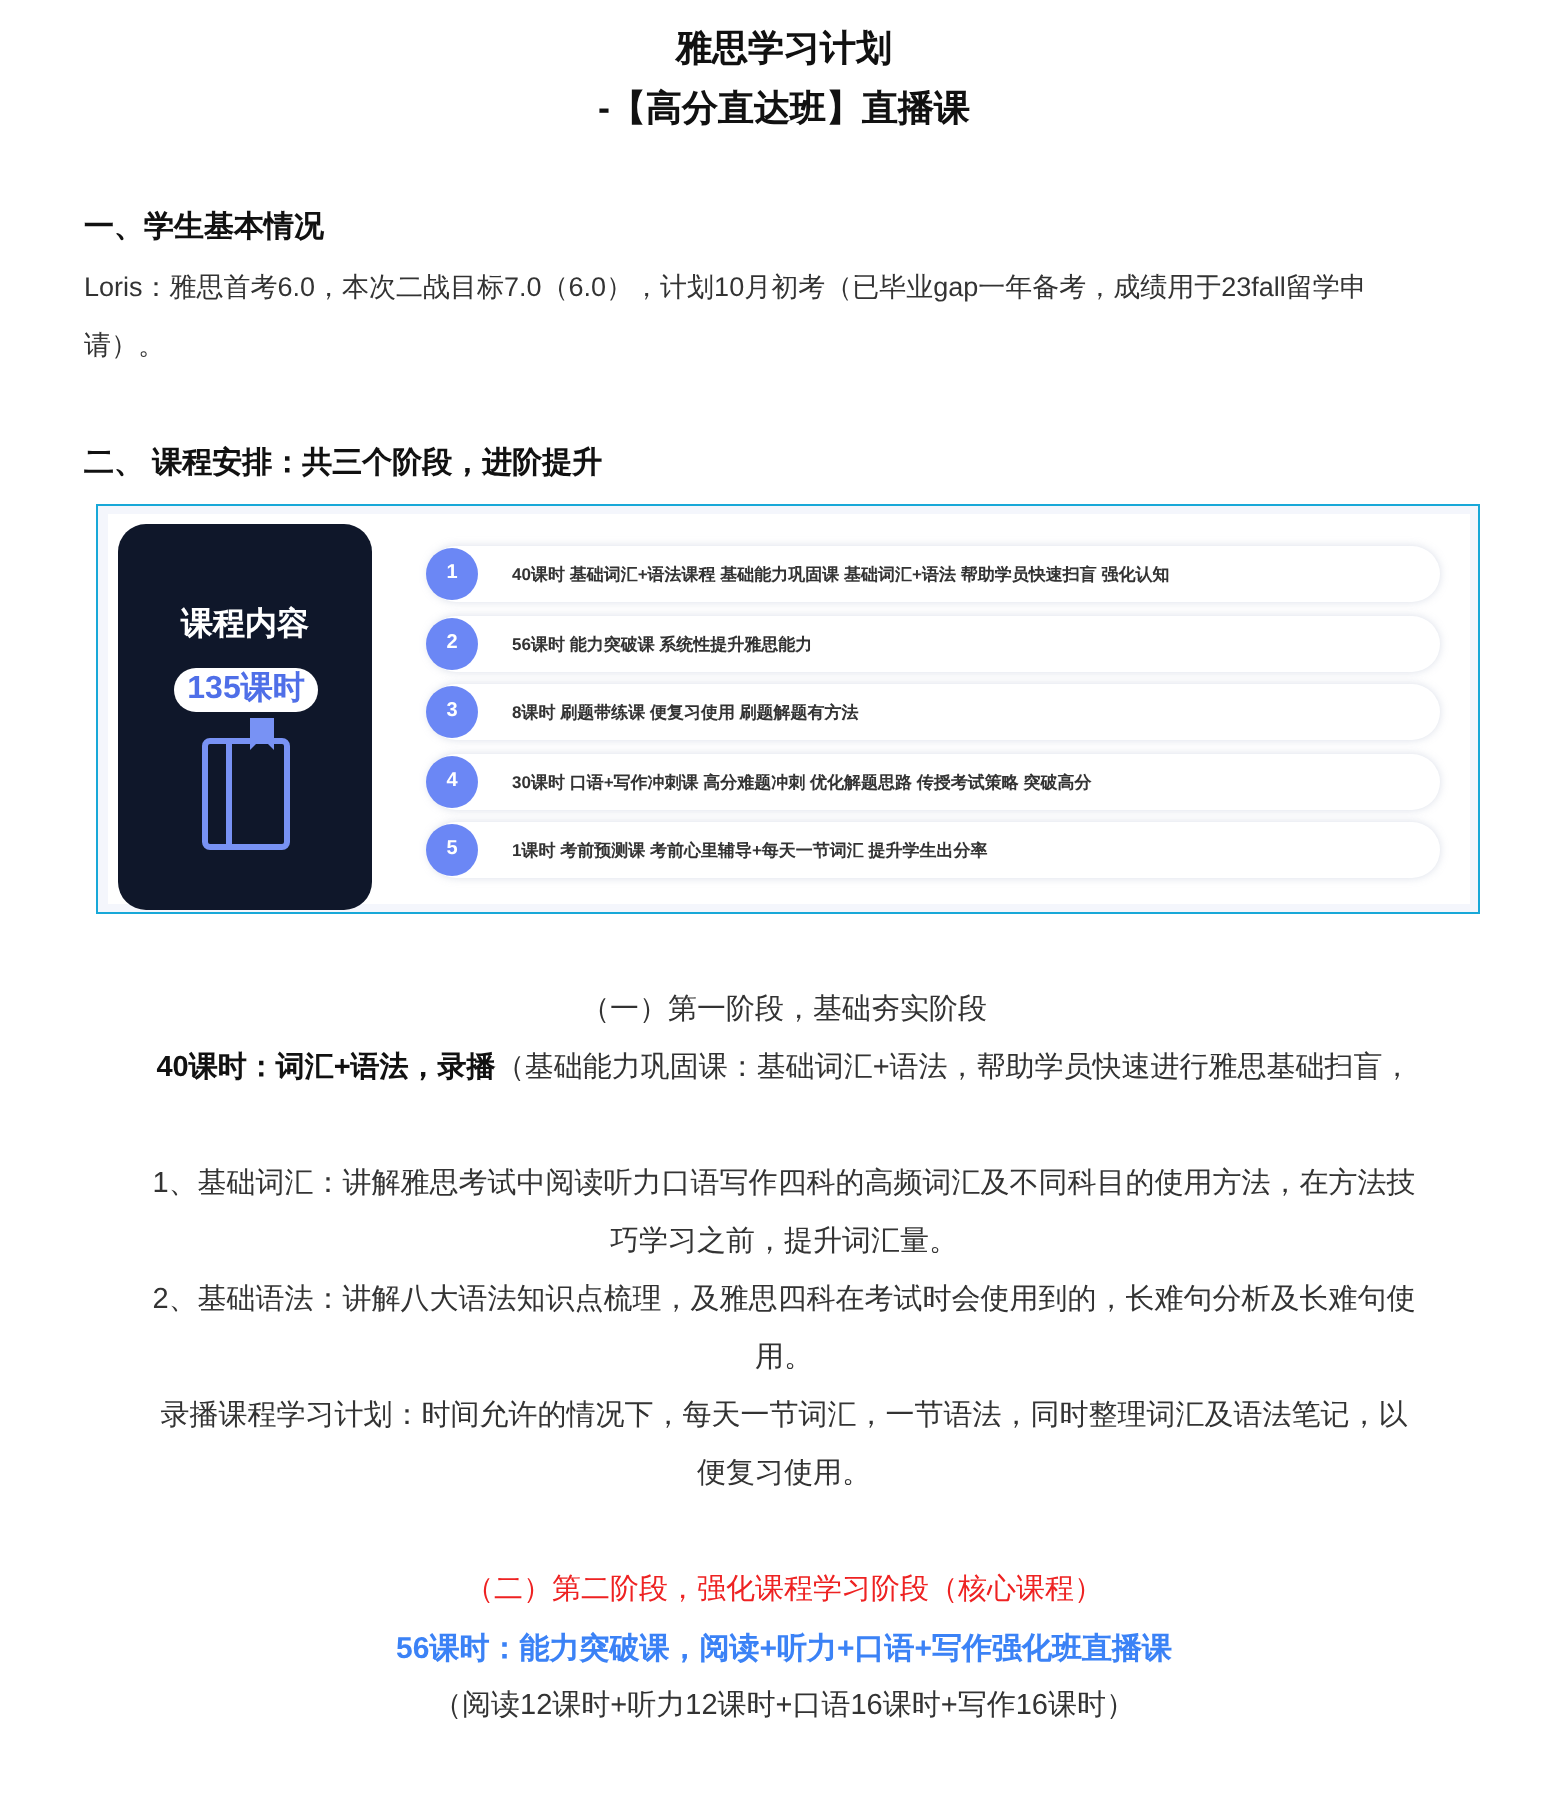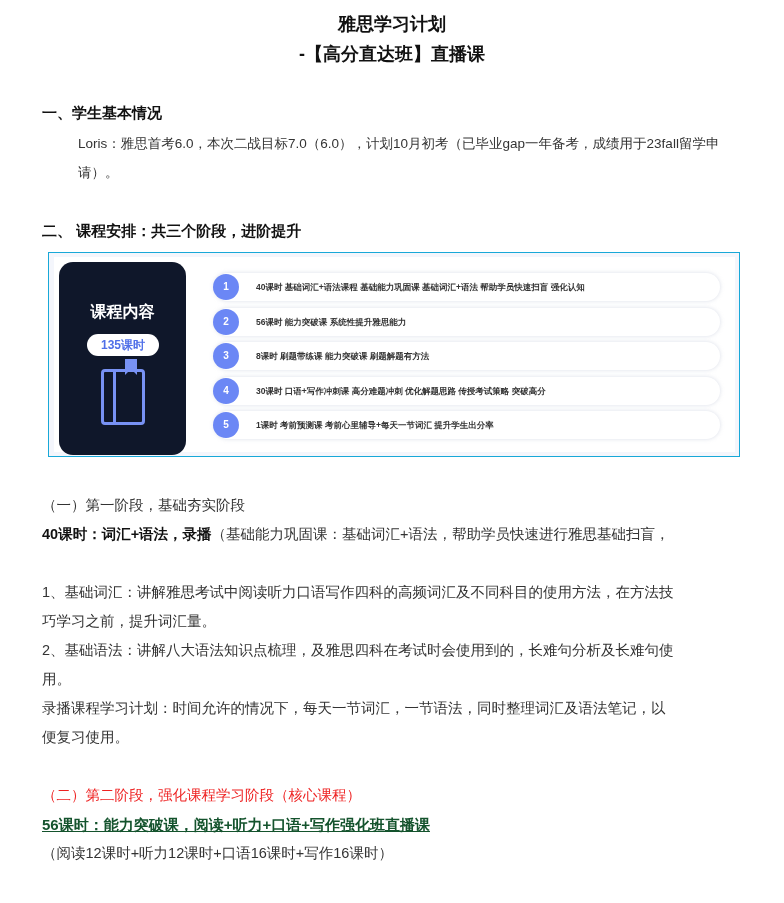--- a/index.html
+++ b/index.html
@@ -4,35 +4,35 @@
 <style>
   html, body { margin: 0; padding: 0; background: #ffffff; }
   body { width: 784px; height: 903px; overflow: hidden; position: relative;
          font-family: "Liberation Sans", "DejaVu Sans", sans-serif; color: #333333; }
   .title { position: absolute; left: 0; width: 784px; text-align: center;
            font-weight: bold; font-size: 18px; color: #111111; }
   .title.t1 { top: 12px; }
   .title.t2 { top: 42px; }
   .h-sec { position: absolute; left: 42px; font-weight: bold; font-size: 15px; color: #111111; }
   .p { position: absolute; left: 42px; width: 700px; font-size: 13.5px; line-height: 29px; color: #333333; }
-  .p14 { font-size: 14.5px; line-height: 29px; }
+  .p14 { font-size: 14.5px; line-height: 29px; text-align: center; }
   .b { font-weight: bold; color: #111111; }
   .red { color: #ee2222; }
-  .redb { color: #14532d; font-weight: bold; text-decoration: underline; }
+  .redb { color: #3b82f6; font-weight: bold; }
 
   
   .banner { position: absolute; left: 48px; top: 252px; width: 692px; height: 205px;
             border: 1.5px solid #18a8d8; background: #f4f6fc; box-sizing: border-box; overflow: hidden; }
   .banner-inner { position: absolute; left: 5px; top: 4px; right: 4px; bottom: 4px; background: #ffffff; }
   .card { position: absolute; left: 5px; top: 5px; width: 127px; height: 193px; border-radius: 14px;
           background: #0f172a; }
   .card-title { position: absolute; top: 40px; left: 0; width: 127px; text-align: center;
                 color: #ffffff; font-weight: bold; font-size: 16px; }
   .card-pill { position: absolute; top: 72px; left: 28px; width: 72px; height: 22px; border-radius: 12px;
-               background: #ffffff; color: #4f6fe8; font-size: 12px; font-weight: bold;
+               background: #ffffff; color: #4f6fe8; font-size: 16px; font-weight: bold;
                text-align: center; line-height: 22px; }
   .book { position: absolute; left: 42px; top: 107px; width: 44px; height: 56px;
           border: 3px solid #7892f4; border-radius: 4px; box-sizing: border-box; }
   .book .spine { position: absolute; left: 9px; top: -3px; width: 3px; height: 56px; background: #7892f4; }
   .book .ribbon { position: absolute; right: 5px; top: -3px; width: 0; height: 0;
                   border-left: 6px solid #7892f4; border-right: 6px solid #7892f4;
                   border-bottom: 6px solid transparent; }
   .book .ribbon::before { content: ""; position: absolute; left: -6px; top: -10px; width: 12px; height: 10px; background: #7892f4; }
 
   .rows { position: absolute; left: 160px; top: 16px; width: 506px; }
@@ -44,21 +44,21 @@
   .row-text { position: absolute; left: 42px; top: 0; line-height: 28px; font-size: 8.5px;
               font-weight: bold; color: #333333; white-space: nowrap; }
 </style>
 </head>
 <body>
 
 <div class="title t1">雅思学习计划</div>
 <div class="title t2">-【高分直达班】直播课</div>
 
 <div class="h-sec" style="top:104px;">一、学生基本情况</div>
-<div class="p" style="top:129px;margin-left:36px;">
+<div class="p" style="top:129px;">
   <div>Loris：雅思首考6.0，本次二战目标7.0（6.0），计划10月初考（已毕业gap一年备考，成绩用于23fall留学申</div>
   <div>请）。</div>
 </div>
 
 <div class="h-sec" style="top:222px;">二、 课程安排：共三个阶段，进阶提升</div>
 
 <div class="banner">
   <div class="banner-inner">
     <div class="card">
       <div class="card-title">课程内容</div>
@@ -72,21 +72,21 @@
       <div class="row">
         <div class="num">1</div>
         <div class="row-text">40课时 基础词汇+语法课程 基础能力巩固课 基础词汇+语法 帮助学员快速扫盲 强化认知</div>
       </div>
       <div class="row">
         <div class="num">2</div>
         <div class="row-text">56课时 能力突破课 系统性提升雅思能力</div>
       </div>
       <div class="row">
         <div class="num">3</div>
-        <div class="row-text">8课时 刷题带练课 能力突破课 刷题解题有方法</div>
+        <div class="row-text">8课时 刷题带练课 便复习使用 刷题解题有方法</div>
       </div>
       <div class="row">
         <div class="num">4</div>
         <div class="row-text">30课时 口语+写作冲刺课 高分难题冲刺 优化解题思路 传授考试策略 突破高分</div>
       </div>
       <div class="row">
         <div class="num">5</div>
         <div class="row-text">1课时 考前预测课 考前心里辅导+每天一节词汇 提升学生出分率</div>
       </div>
     </div>

